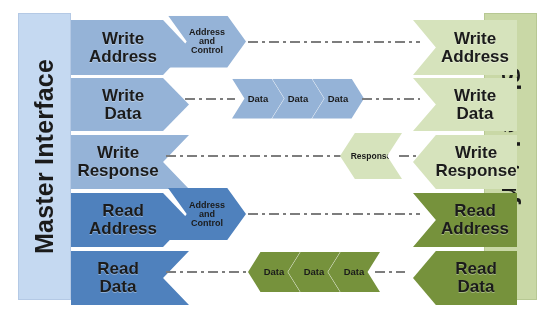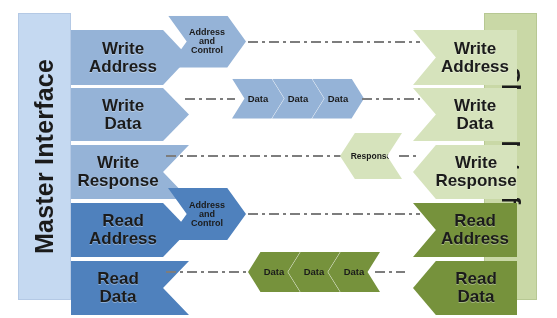--- a/index.html
+++ b/index.html
@@ -40,21 +40,21 @@
   
   .row{position:absolute;left:0;width:557px;}
   .r1{top:14px;height:55px}
   .r2{top:72px;height:53px}
   .r3{top:129px;height:54px}
   .r4{top:187px;height:54px}
   .r5{top:245px;height:54px}
 
   
   .endblock{
-    position:absolute;top:16px;height:100%;
+    position:absolute;top:6px;height:100%;
     box-sizing:border-box;
     display:flex;flex-direction:column;
     align-items:center;justify-content:center;
     line-height:1.05;
     font-size:17px;font-weight:700;color:#1b1b1b;
     text-shadow:0 1px 0 rgba(255,255,255,.35);
   }
   .endblock i{font-style:normal;display:block;white-space:nowrap;}
 
   

